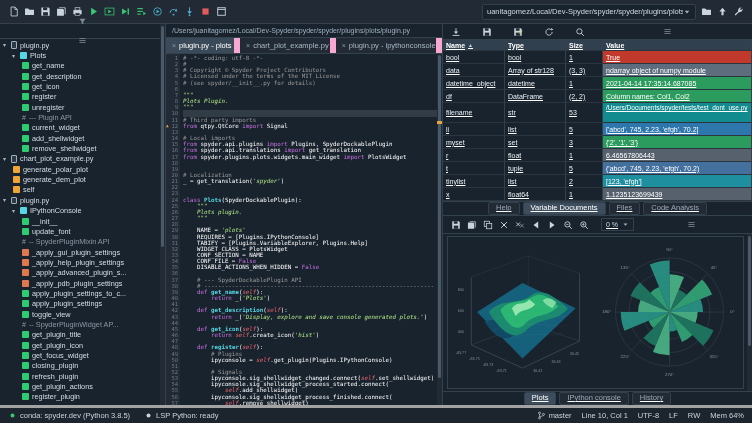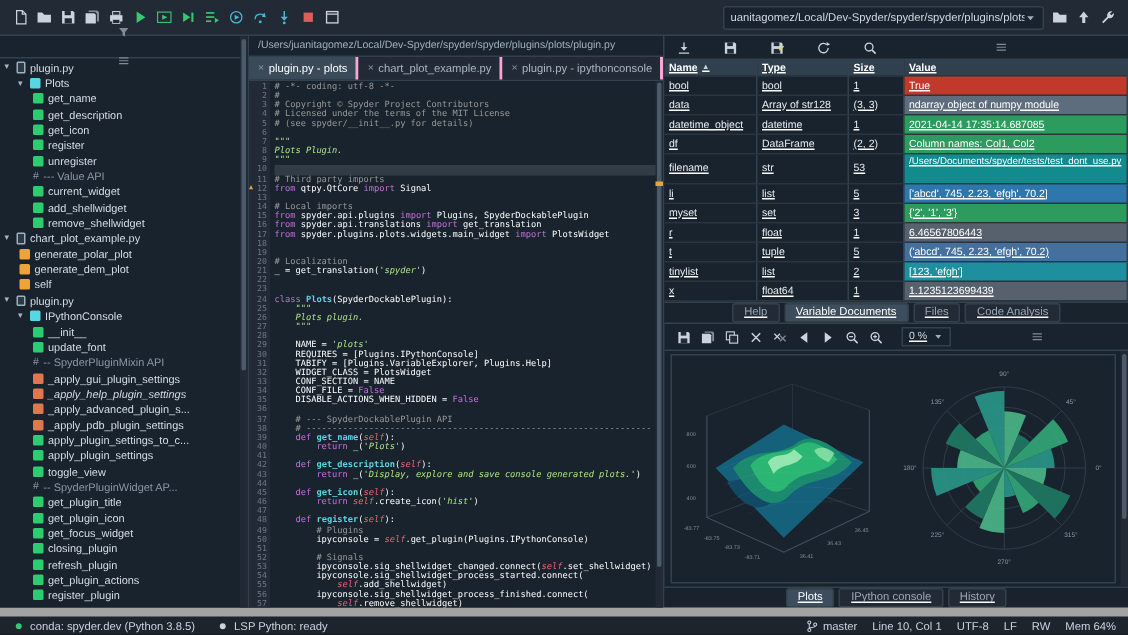--- a/index.html
+++ b/index.html
@@ -47,21 +47,21 @@
   .vscroll .flag{ position:absolute; left:0; right:0; height:3px; }
   .flag.warn{ background:#e8a33d; }
 
   
   .editor{ width:277px; flex:0 0 auto; border-right:1px solid #32414B; display:flex;
            flex-direction:column; min-width:0; }
   .pathbar{ height:14px; flex:0 0 auto; font-size:7px; color:#9fb0bf; display:flex; align-items:center;
             padding:0 6px; border-bottom:1px solid #32414B; white-space:nowrap; overflow:hidden; }
   .tabs{ height:16px; flex:0 0 auto; display:flex; border-bottom:1px solid #32414B; background:#19232D; }
   .tab{ display:flex; align-items:center; gap:3px; padding:0 6px; font-size:7.5px; color:#a8b6c4;
-        border-right:2px solid #f9a8d4; background:#222b35; white-space:nowrap; overflow:hidden; }
+        border-right:6px solid #f9a8d4; background:#222b35; white-space:nowrap; overflow:hidden; }
   .tab.active{ background:#3b4a59; color:#fff; }
   .tab .x{ font-size:7px; color:#8a97a5; }
   .code{ flex:1; display:flex; position:relative; overflow:hidden; background:#19232D; }
   .gutter{ width:14px; flex:0 0 auto; background:#222b35; color:#6b7886;
            font:5.5px/6.158px "DejaVu Sans Mono",monospace; text-align:right; padding:1px 2px 0 0; }
   .gl{ height:6.158px; position:relative; }
   .gl .warnmark{ position:absolute; left:0px; top:0; font-size:4.5px; color:#e8a33d; }
   .lines{ flex:1; min-width:0; font:5.8px/6.158px "DejaVu Sans Mono",monospace; white-space:pre;
           padding:1px 0 0 3px; color:#fff; }
   .cl{ height:6.158px; }
@@ -92,21 +92,21 @@
   .plots-toolbar{ height:18px; flex:0 0 auto; display:flex; align-items:center; padding:0 5px;
                   border-top:1px solid #32414B; gap:2px; }
   .zoombox{ height:13px; border:1px solid #32414B; background:#19232D; display:flex; align-items:center;
             font-size:7px; padding:0 4px; gap:4px; margin-left:8px; color:#d0d8e0; }
   .plots-canvas{ flex:1; position:relative; border-top:1px solid #32414B; min-height:0; }
   .figure{ position:absolute; left:4px; top:2px; right:8px; bottom:2px; border:1px solid #32414B;
            display:flex; align-items:center; justify-content:center; gap:2px; background:#19232D; }
   .fig{ flex:0 0 auto; }
 
   
-  .statusbar{ height:18px; flex:0 0 auto; background:#1c242e; border-top:6px solid #a3a3a3;
+  .statusbar{ height:18px; flex:0 0 auto; background:#1c242e; border-top:3px solid #a3a3a3;
               display:flex; align-items:center; padding:0 8px; font-size:7.5px; color:#c9d4de; }
   .status-left{ display:flex; gap:14px; align-items:center; }
   .status-right{ margin-left:auto; display:flex; gap:10px; align-items:center; }
   .sitem{ display:flex; align-items:center; gap:3px; white-space:nowrap; }
 </style>
 </head>
 <body>
 
 <div class="app">
 
@@ -312,21 +312,21 @@
           <div class="orow" style="padding-left: 21px;">
             <span class="oicon method"></span>
             <span class="olabel">register</span>
           </div>
           <div class="orow" style="padding-left: 21px;">
             <span class="oicon method"></span>
             <span class="olabel">unregister</span>
           </div>
           <div class="orow" style="padding-left: 21px;">
             <span class="oicon comment">#</span>
-            <span class="olabel dim">--- Value API</span>
+            <span class="olabel dim">--- Plugin API</span>
           </div>
           <div class="orow" style="padding-left: 21px;">
             <span class="oicon method"></span>
             <span class="olabel">current_widget</span>
           </div>
           <div class="orow" style="padding-left: 21px;">
             <span class="oicon method"></span>
             <span class="olabel">add_shellwidget</span>
           </div>
           <div class="orow" style="padding-left: 21px;">
@@ -369,21 +369,21 @@
             <span class="olabel">update_font</span>
           </div>
           <div class="orow" style="padding-left: 21px;">
             <span class="oicon comment">#</span>
             <span class="olabel dim">-- SpyderPluginMixin API</span>
           </div>
           <div class="orow" style="padding-left: 21px;">
             <span class="oicon method priv"></span>
             <span class="olabel">_apply_gui_plugin_settings</span>
           </div>
-          <div class="orow" style="padding-left: 21px; font-style: italic;">
+          <div class="orow" style="padding-left: 21px;">
             <span class="oicon method priv"></span>
             <span class="olabel">_apply_help_plugin_settings</span>
           </div>
           <div class="orow" style="padding-left: 21px;">
             <span class="oicon method priv"></span>
             <span class="olabel">_apply_advanced_plugin_s...</span>
           </div>
           <div class="orow" style="padding-left: 21px;">
             <span class="oicon method priv"></span>
             <span class="olabel">_apply_pdb_plugin_settings</span>

